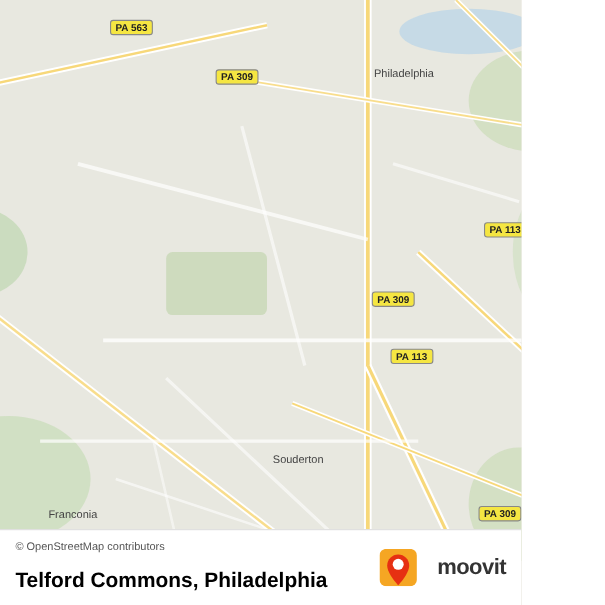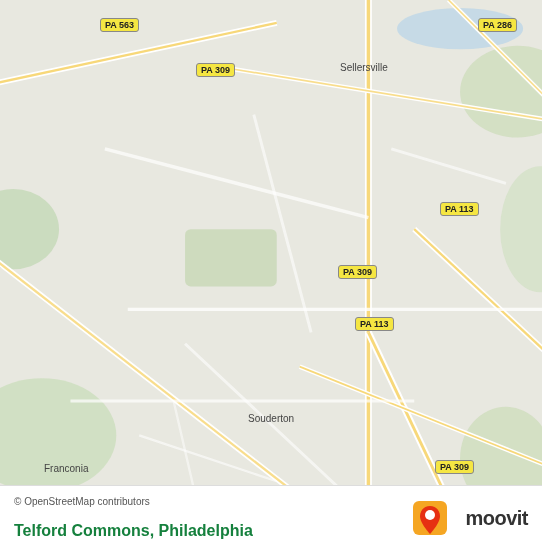--- a/index.html
+++ b/index.html
@@ -6,21 +6,21 @@
 
     body {
       width: 550px;
       height: 550px;
       overflow: hidden;
       font-family: Arial, sans-serif;
       position: relative;
     }
 
     #map-container {
-      width: 542px;
+      width: 474px;
       height: 550px;
       position: relative;
       background-color: #e8e0d8;
       overflow: hidden;
     }
 
     
     #map-svg {
       position: absolute;
       top: 0; left: 0;
@@ -88,23 +88,23 @@
       flex-direction: column;
     }
 
     #osm-credit {
       font-size: 10px;
       color: #555;
       margin-bottom: 15px;
     }
 
     #location-name {
-      font-size: 16px;
+      font-size: 19px;
       font-weight: 600;
-      color: #15803d;
+      color: #000000;
     }
 
     #moovit-logo {
       display: flex;
       align-items: center;
       gap: 18px;
     }
 
     .moovit-icon {
       width: 34px;
@@ -196,21 +196,21 @@
   </svg>
 
   <div class="road-badge" style="top:18px;left:100px;">PA 563</div>
   <div class="road-badge" style="top:63px;left:196px;">PA 309</div>
   <div class="road-badge" style="top:18px;left:478px;">PA 286</div>
   <div class="road-badge" style="top:202px;left:440px;">PA 113</div>
   <div class="road-badge" style="top:265px;left:338px;">PA 309</div>
   <div class="road-badge" style="top:317px;left:355px;">PA 113</div>
   <div class="road-badge" style="top:460px;left:435px;">PA 309</div>
 
-  <div class="place-label" style="top:62px;left:340px;">Sellersville</div>
+  <div class="place-label" style="top:62px;left:340px;">Philadelphia</div>
   <div class="place-label" style="top:413px;left:202px;padding-left:46px;">Souderton</div>
   <div class="place-label" style="top:463px;left:20px;margin-left:24px;">Franconia</div>
 
 
   <div id="bottom-bar">
     <div id="bottom-bar-left">
       <span id="osm-credit">© OpenStreetMap contributors</span>
       <span id="location-name">Telford Commons, Philadelphia</span>
     </div>
     <div id="moovit-logo">

